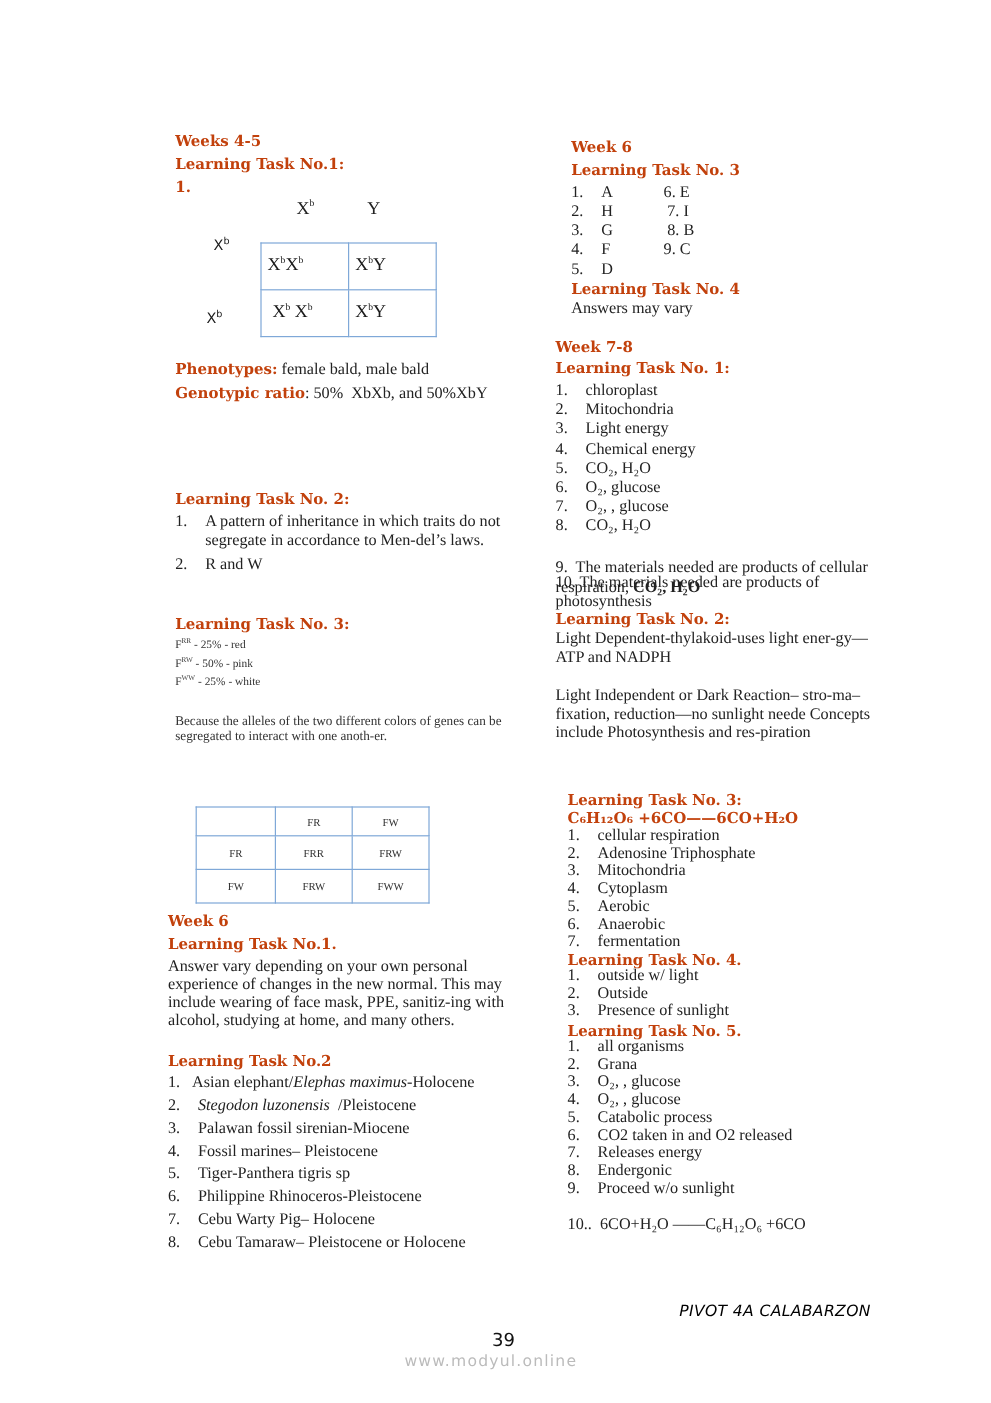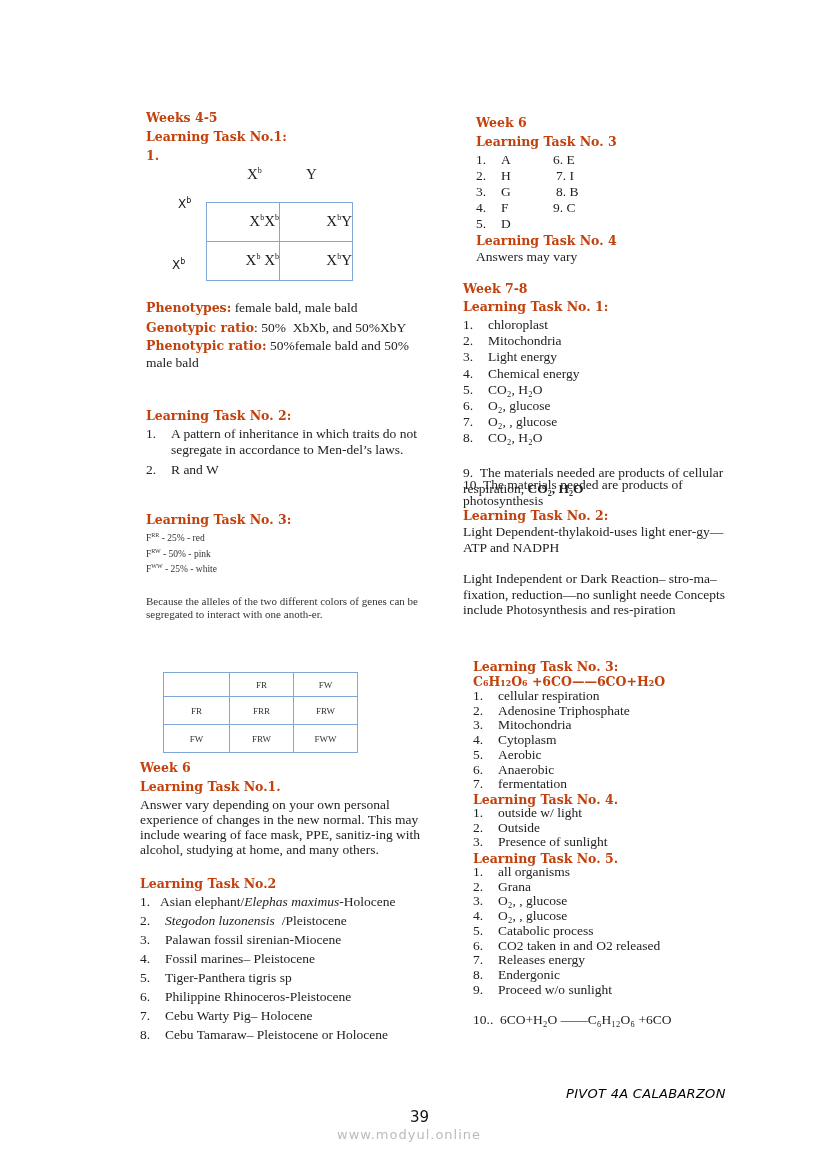--- a/index.html
+++ b/index.html
@@ -28,37 +28,36 @@
 
 <div class="abs h" style="left:146px;top:110px;">Weeks 4-5</div>
 <div class="abs h" style="left:146px;top:129px;">Learning Task No.1:</div>
 <div class="abs h" style="left:146px;top:148px;">1.</div>
 
 <div class="abs tl" style="left:247px;top:166px;font-size:15px;"><span>X</span><sup class="s">b</sup></div>
 <div class="abs tl" style="left:306px;top:166px;font-size:15px;">Y</div>
 <div class="abs" style="left:178px;top:197px;font-family:'DejaVu Sans',sans-serif;font-size:12px;"><span>X</span><sup class="s">b</sup></div>
 <div class="abs" style="left:172px;top:258px;font-family:'DejaVu Sans',sans-serif;font-size:12px;"><span>X</span><sup class="s">b</sup></div>
 
-<table class="abs pun p1" style="left:206px;top:202px;text-align:right;">
+<table class="abs pun p1" style="left:217px;top:202px;">
   <tbody>
       <tr>
     <td><span>X</span><sup class="s">b</sup><span>X</span><sup class="s">b</sup></td>
     <td><span>X</span><sup class="s">b</sup><span>Y</span></td>
   </tr>
   <tr>
     <td style="padding-left:9px;"><span>X</span><sup class="s">b</sup><span style="white-space:pre"> X</span><sup class="s">b</sup></td>
     <td><span>X</span><sup class="s">b</sup><span>Y</span></td>
   </tr>
 </tbody>
   </table>
 
 <div class="abs" style="left:146px;top:298px;width:290px;line-height:18.5px;">
   <div><span class="h">Phenotypes:</span><span class="tl" style="white-space:pre;"> female bald, male bald</span></div>
   <div><span class="h">Genotypic ratio</span><span class="tl" style="white-space:pre;">: 50%  XbXb, and 50%XbY</span></div>
-  <div style="line-height:16px;"><span class="h">Phenotypic ratio:</span><span class="tl"> 50%female bald and 50% male bald</span></div>
 </div>
 
 <div class="abs h" style="left:146px;top:408px;">Learning Task No. 2:</div>
 <ul class="abs ol" style="left:146px;top:426px;width:290px;">
   <li style="line-height:15.5px;">
       <span class="n">1.</span>
       <span>A pattern of inheritance in which traits do not segregate in accordance to Men-del’s laws.</span>
     </li>
   <li style="margin-top:5px;">
       <span class="n">2.</span>

